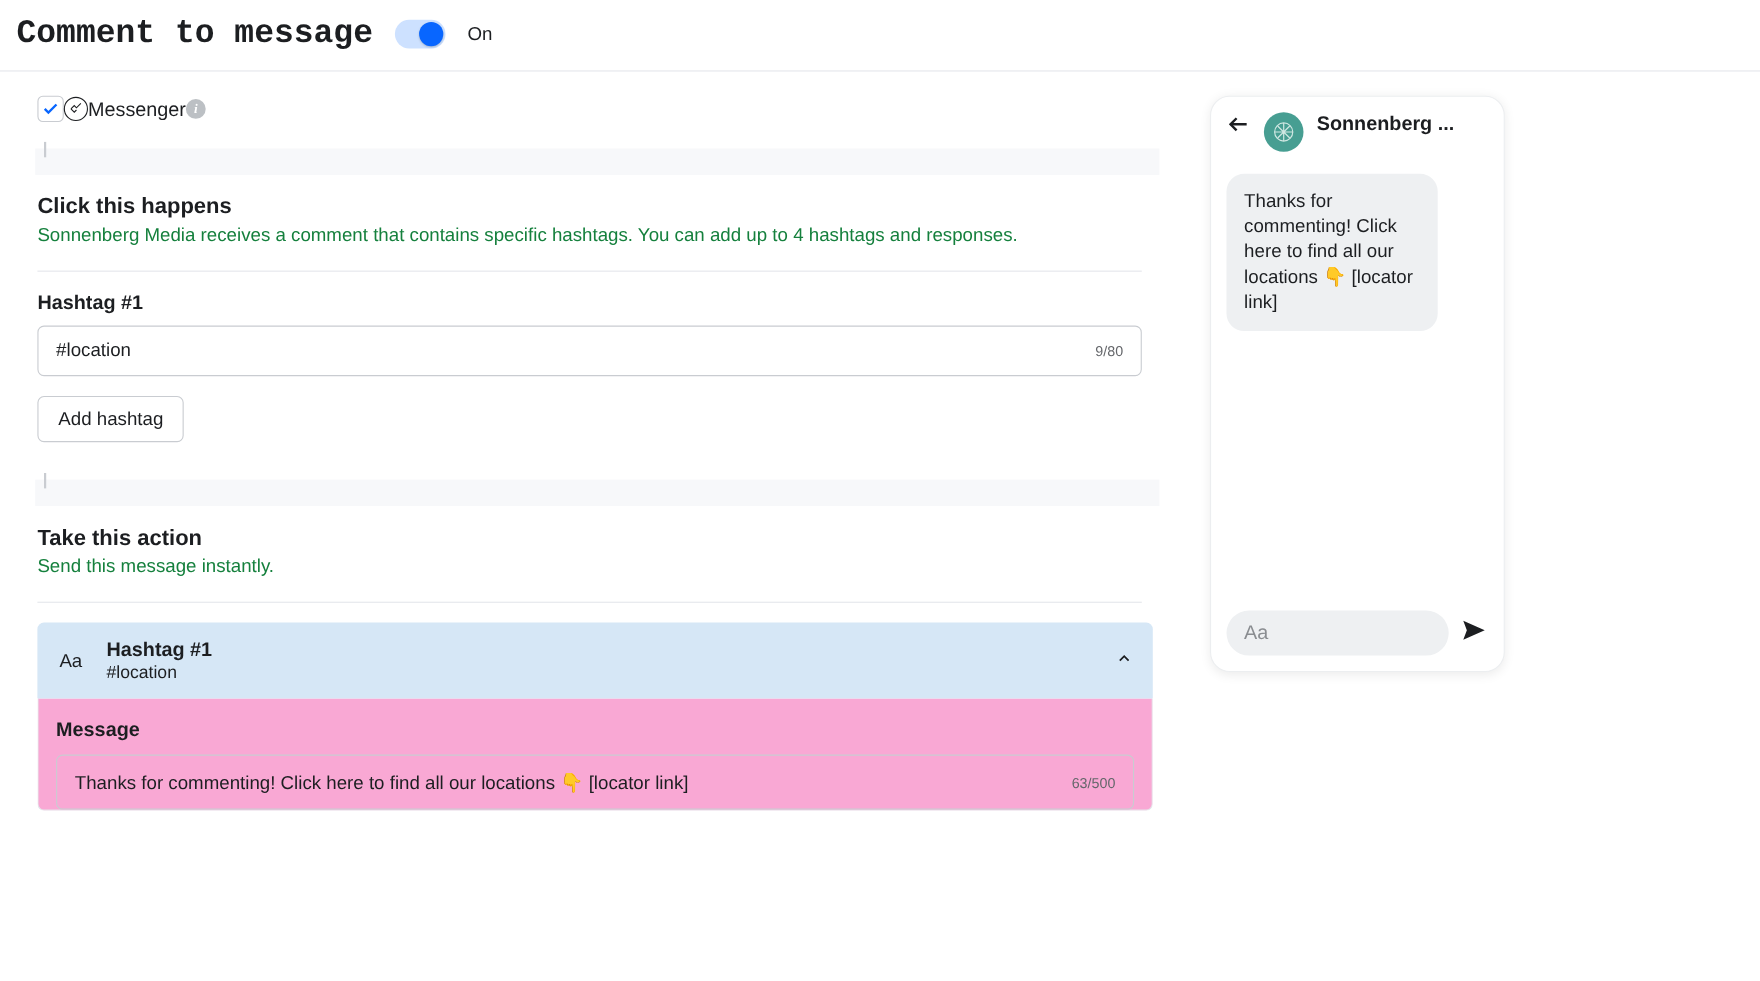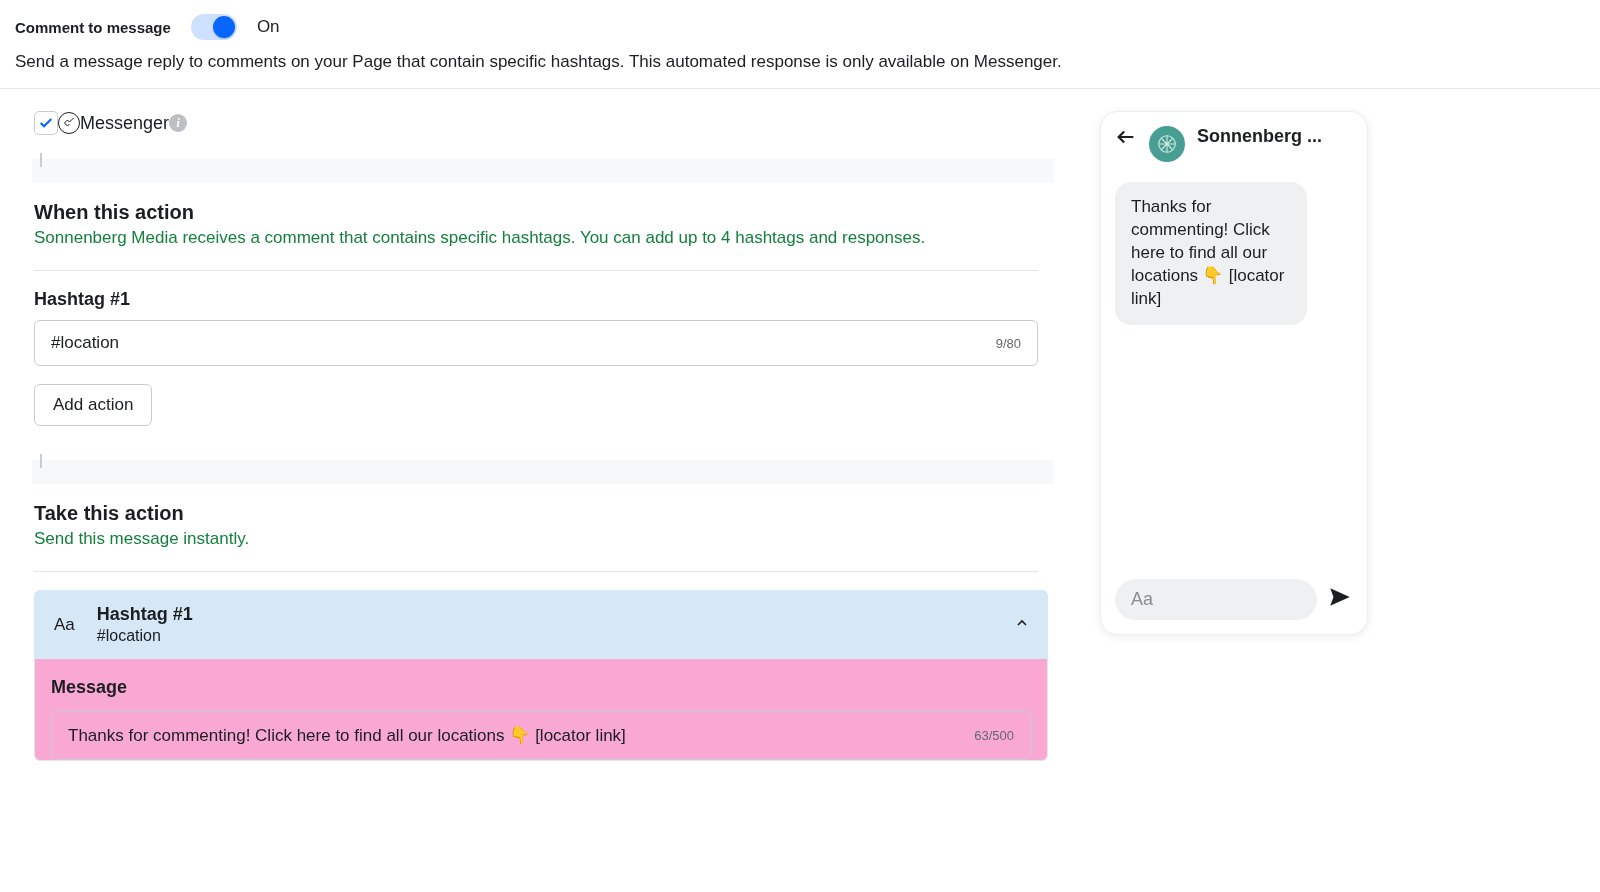--- a/index.html
+++ b/index.html
@@ -1,20 +1,20 @@
 <!DOCTYPE html>
 <html><head>
   <meta charset="utf-8">
   <style>
     * { box-sizing: border-box; margin: 0; padding: 0; }
     body { font-family: -apple-system, BlinkMacSystemFont, "Segoe UI", Helvetica, Arial, sans-serif; color:#1c1e21; background:#fff; font-size:16px; }
 
     .header { padding: 14px 15px 16px; border-bottom:1px solid #e4e6eb; }
     .header-row { display:flex; align-items:center; gap:20px; }
-    .header-title { font-size:15px; font-weight:700; }
+    .header-title { font-size:30px; font-weight:700;font-family:Liberation Mono, monospace; }
     .toggle { position:relative; width:46px; height:26px; background:#0866ff; border-radius:20px; display:flex; align-items:center; cursor:pointer; }
     .toggle .knob { position:absolute; right:2px; width:22px; height:22px; background:#fff; border-radius:50%; box-shadow:0 1px 2px rgba(0,0,0,.2); }
     .toggle::before{ content:""; position:absolute; left:2px; width:22px; height:22px; }
     .toggle .knob { background:#0866ff; width:22px; height:22px;}
     
     .toggle { background:#cde1ff; }
     .toggle .knob { background:#0866ff; right:2px; }
     .toggle-label { font-size:17px; }
     .header-desc { margin-top:12px; font-size:17px; color:#1c1e21; }
 
@@ -71,21 +71,20 @@
 <body>
 
 <div class="header">
   <div class="header-row">
     <div class="header-title">Comment to message</div>
     <div class="toggle">
       <div class="knob"></div>
     </div>
     <div class="toggle-label">On</div>
   </div>
-  <div class="header-desc">Send a message reply to comments on your Page that contain specific hashtags. This automated response is only available on Messenger.</div>
 </div>
 
 <div class="content">
   <div class="main">
     <div class="platform-row">
       <div class="checkbox">
         <svg viewBox="0 0 24 24" fill="none" stroke="#0866ff" stroke-width="3.2">
             <polyline points="4 12 9 17 20 6"></polyline>
           </svg>
       </div>
@@ -95,31 +94,31 @@
             <path d="M3 12l6 6 4-4"></path>
           </svg>
       </div>
       <div class="platform-label">Messenger</div>
       <div class="info-ico">i</div>
     </div>
 
     <div class="spacer-block"></div>
 
     <div class="section">
-      <div class="section-title">When this action</div>
+      <div class="section-title">Click this happens</div>
       <div class="section-desc">Sonnenberg Media receives a comment that contains specific hashtags. You can add up to 4 hashtags and responses.</div>
     </div>
     <div class="section-divider"></div>
 
     <div class="field-label">Hashtag #1</div>
     <div class="input-wrap">
       <input class="input-text" value="#location" style="">
       <div class="char-count">9/80</div>
     </div>
-    <button class="add-btn">Add action</button>
+    <button class="add-btn">Add hashtag</button>
 
     <div style="height:34px;"></div>
     <div class="spacer-block"></div>
 
     <div class="section">
       <div class="section-title">Take this action</div>
       <div class="section-desc">Send this message instantly.</div>
     </div>
     <div class="section-divider"></div>
 

